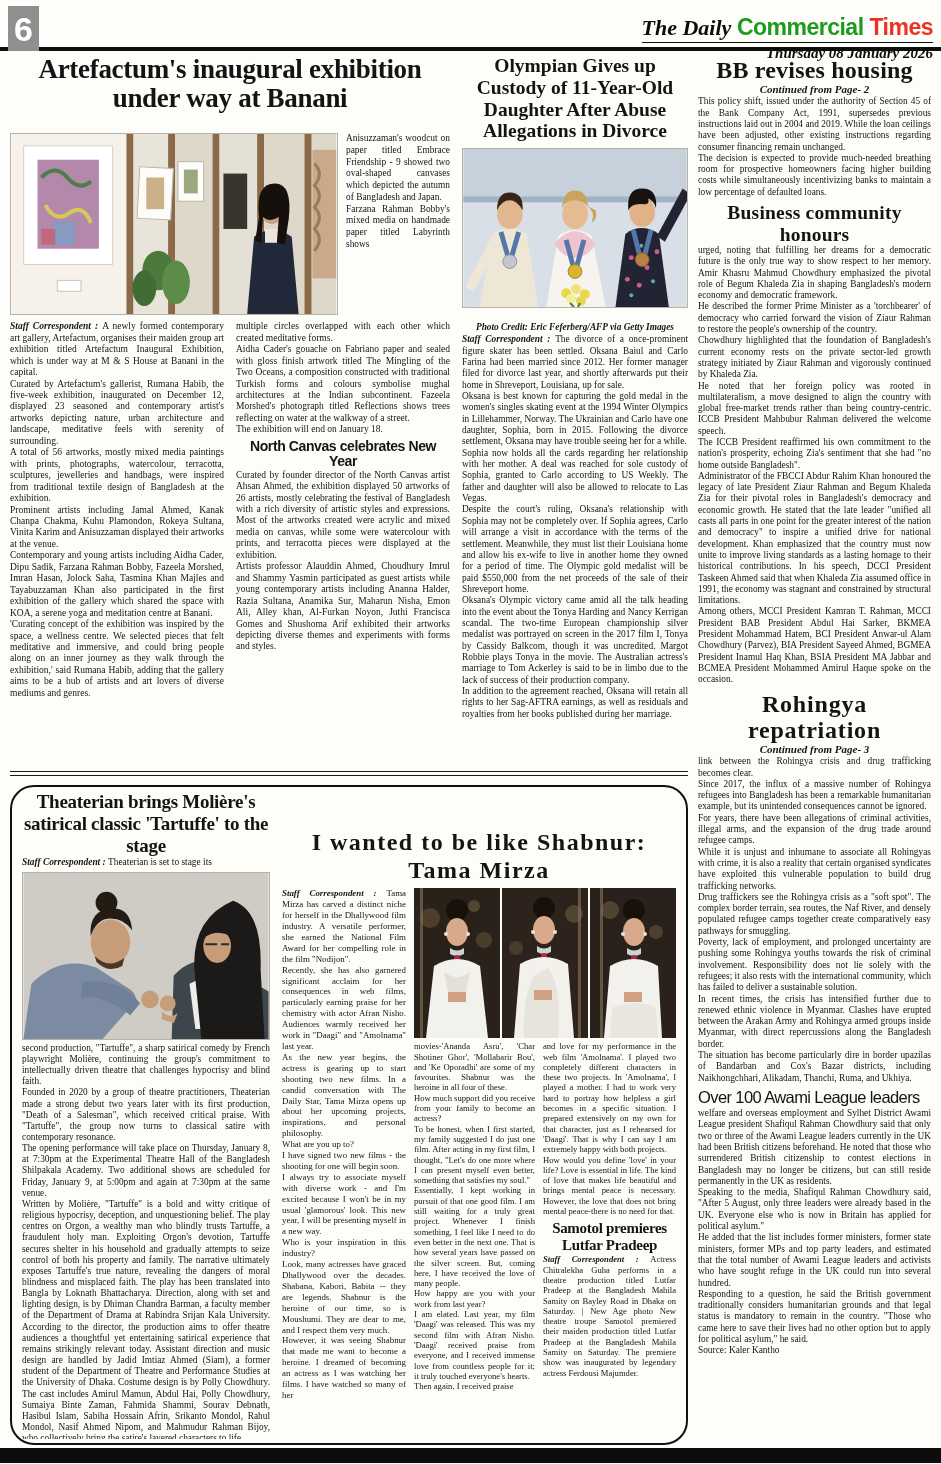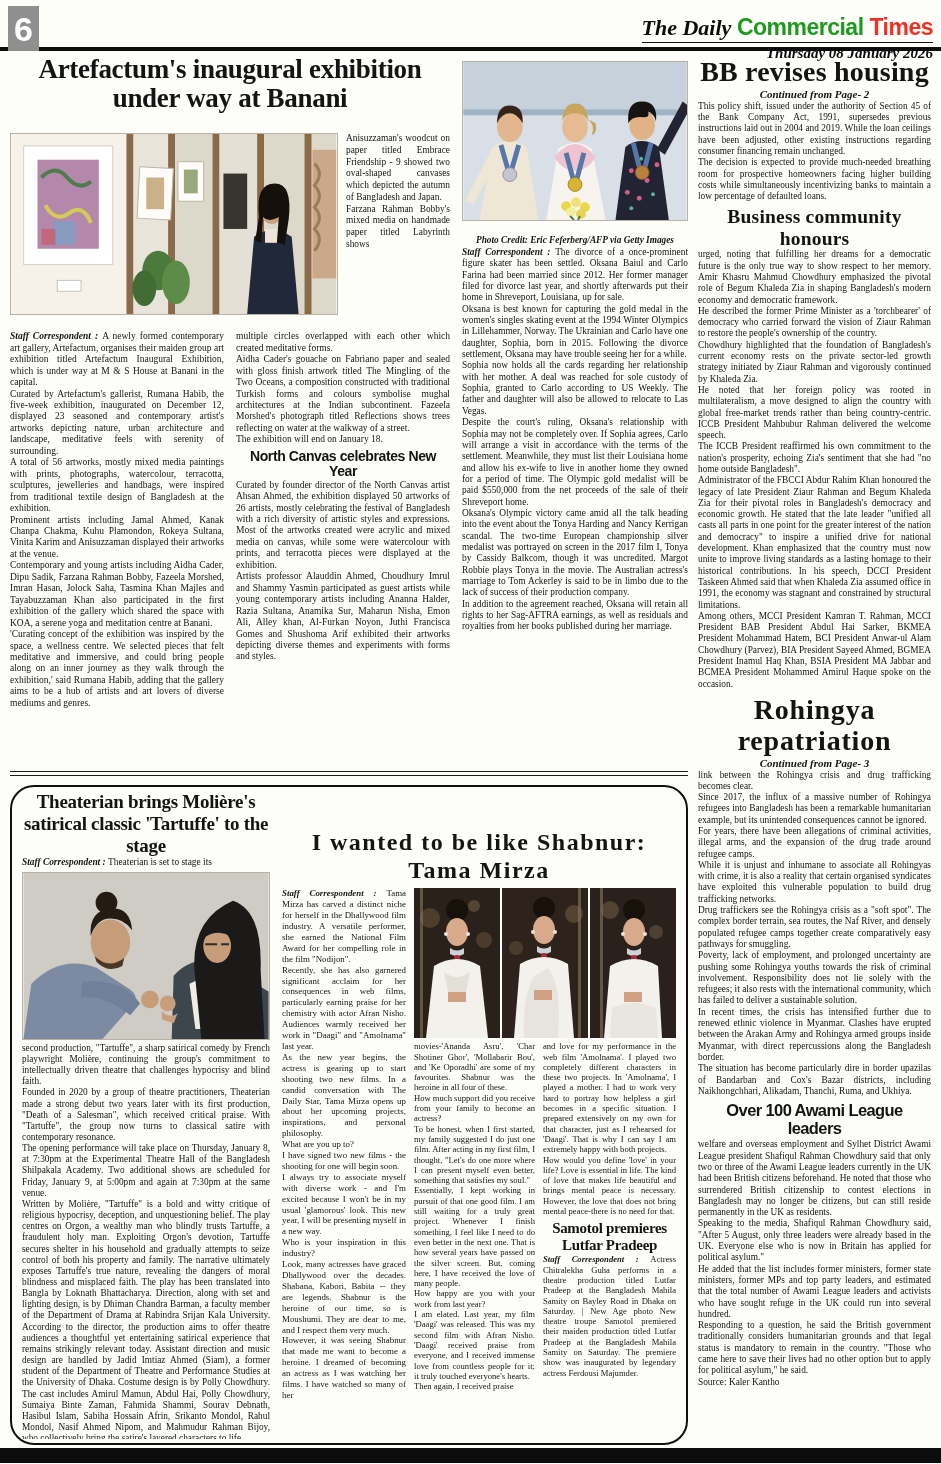--- a/index.html
+++ b/index.html
@@ -24,33 +24,33 @@
   
   .main { position:absolute; left:10px; top:55px; width:921px; height:1390px; display:flex; gap:10px; }
   .left-region { width:678px; }
   .right-col { width:233px; font-size:9.35px; line-height:11.3px; overflow:hidden; height:1388px; }
   .top-flex { display:flex; gap:12px; height:712px; overflow:hidden; }
   .art-sec { width:440px; }
   .oly-sec { width:226px; }
   
   .hl-xl { font-size:27px; line-height:1.08; font-weight:bold; text-align:center; letter-spacing:-0.3px; }
   .hl-l  { font-size:19.5px; line-height:1.12; font-weight:bold; text-align:center; }
-  .hl-r  { font-size:28px; line-height:1.1; font-weight:bold; text-align:center; letter-spacing:0.2px; }
+  .hl-r  { font-size:24px; line-height:1.1; font-weight:bold; text-align:center; letter-spacing:0.2px; }
   .hl-sans { font-family:"Liberation Sans", sans-serif; font-size:14px; line-height:1.1; font-weight:bold; text-align:center; letter-spacing:-0.4px; margin-top:3px; }
-  .hl-awami { font-family:"Liberation Sans", sans-serif; font-size:16.5px; line-height:1.1; font-weight:bold; text-align:center; letter-spacing:-0.6px; margin:4px 0 2px; }
+  .hl-awami { font-family:"Liberation Sans", sans-serif; font-size:16.5px; line-height:1.1; font-weight:normal; text-align:left; letter-spacing:-0.6px; margin:4px 0 2px; }
   .hl-tama { font-size:24px; line-height:1.15; font-weight:bold; text-align:center; letter-spacing:1.5px; }
   .hl-tt { font-size:19px; line-height:1.14; font-weight:bold; text-align:center; letter-spacing:-0.3px; }
   .hl-samotol { font-size:15px; line-height:1.1; font-weight:bold; text-align:center; margin:4px 0 1px; letter-spacing:-0.3px; }
   .contline { font-weight:bold; font-style:italic; text-align:center; font-size:11px; line-height:13px; }
   .byline { font-weight:bold; font-style:italic; }
   
   .bodytext p { margin:0; text-align:justify; }
   .art-photo-row { display:flex; gap:8px; margin-top:20px; height:182px; }
   .art-side { flex:1; font-size:9.4px; line-height:11.7px; overflow:hidden; }
-  .art-cols { display:flex; gap:12px; margin-top:16px; height:456px; overflow:hidden; }
+  .art-cols { display:flex; gap:12px; margin-top:6px; height:456px; overflow:hidden; }
   .art-col { width:215px; font-size:9.5px; line-height:11.45px; overflow:hidden; }
   .oly-body { font-size:9.4px; line-height:11.35px; height:464px; overflow:hidden; margin-top:1px; }
   .photo-credit { font-weight:bold; font-style:italic; text-align:center; font-size:9.3px; line-height:12px; margin-top:13px; }
   .double-rule { margin:4px 0 9px; height:5px; border-top:1.5px solid #1a1a1a; border-bottom:1.5px solid #1a1a1a; }
   
   .rounded-box {
     height:660px; border:2.5px solid #111; border-radius:24px;
     padding:8px 10px; display:flex; gap:12px; overflow:hidden;align-items:center;
   }
   .tt-sec { width:250px; }
@@ -159,20 +159,21 @@
               <h3 class="hl-sans">North Canvas celebrates New Year</h3>
               <div>
                   <p>Curated by founder director of the North Canvas artist Ahsan Ahmed, the exhibition displayed 50 artworks of 26 artists, mostly celebrating the festival of Bangladesh with a rich diversity of artistic styles and expressions. Most of the artworks created were acrylic and mixed media on canvas, while some were watercolour with prints, and terracotta pieces were displayed at the exhibition.</p>
                   <p>Artists professor Alauddin Ahmed, Choudhury Imrul and Shammy Yasmin participated as guest artists while young contemporary artists including Ananna Halder, Razia Sultana, Anamika Sur, Maharun Nisha, Emon Ali, Alley khan, Al-Furkan Noyon, Juthi Francisca Gomes and Shushoma Arif exhibited their artworks depicting diverse themes and experiments with forms and styles.</p>
                 </div>
             </div>
           </div>
         </section>
 
         <section class="oly-sec">
+          <h2 class="hl-l">Olympian Gives up Custody of 11-Year-Old Daughter After Abuse Allegations in Divorce</h2>
           <svg class="photo-frame" width="226" height="160" viewBox="0 0 226 160" style="margin-top:6px;">
             <rect width="226" height="160" fill="#d8dfe7"></rect>
             <rect y="0" width="226" height="52" fill="#c7d1db"></rect>
             <rect y="48" width="226" height="6" fill="#9fb3c4"></rect>
             <g>
               <path d="M16 160 L30 86 q16 -12 34 0 L76 160 Z" fill="#efe7d6"></path>
               <path d="M30 86 L2 140 l8 4 L36 96 Z" fill="#efe7d6"></path>
               <ellipse cx="47" cy="66" rx="13" ry="15" fill="#e2b68e"></ellipse>
               <path d="M34 62 q0 -18 13 -18 q14 0 13 18 q-6 -10 -13 -10 q-8 0 -13 10" fill="#352418"></path>
               <path d="M38 84 L46 112 M56 84 L48 112" stroke="#5577aa" stroke-width="5" fill="none"></path>

